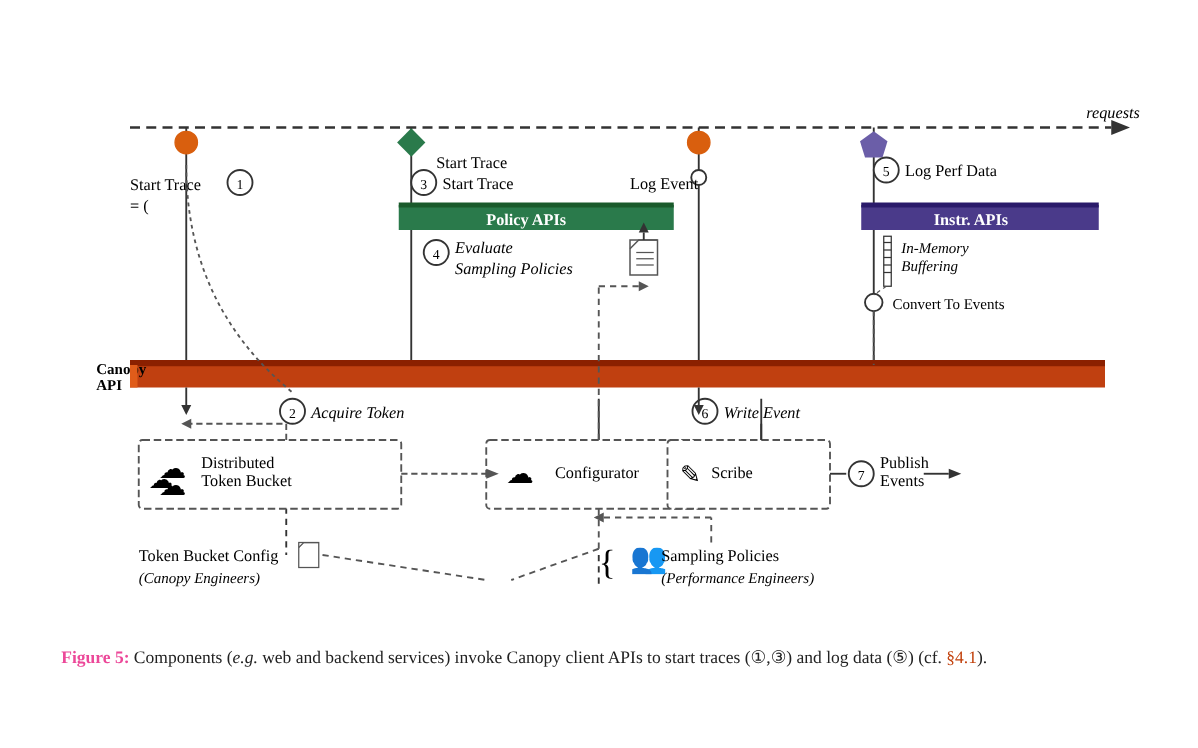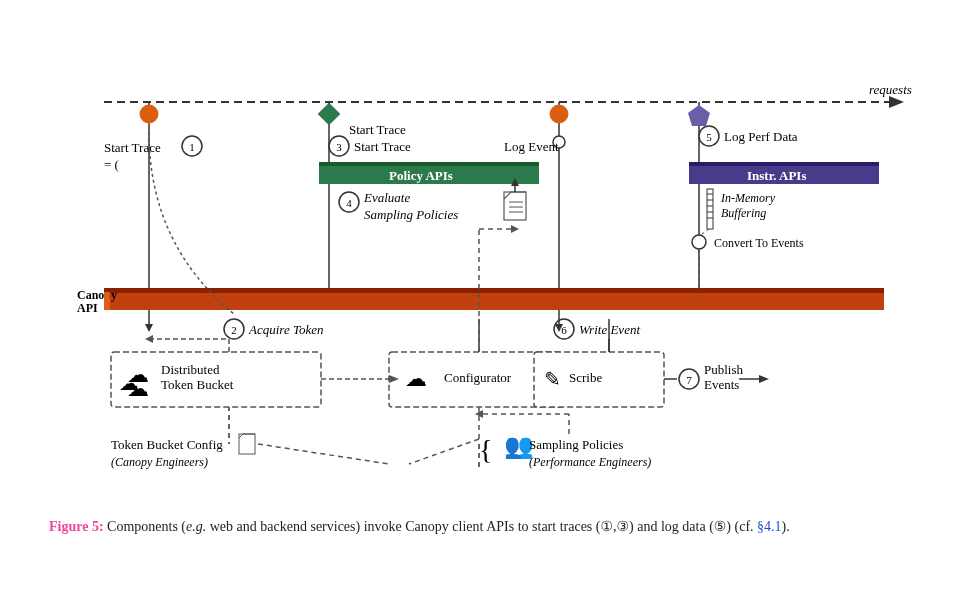--- a/index.html
+++ b/index.html
@@ -34,21 +34,21 @@
       font-family: Georgia, serif;
       line-height: 1.5;
       margin-top: 8px;
       color: #222;
     }
     .caption-label {
       color: #ec4899;
       font-weight: bold;
     }
     .caption-link {
-      color: #1d4ed8;
+      color: #c2410c;
     }
 
     svg.diagram-svg {
       position: absolute;
       top: 0;
       left: 0;
       width: 100%;
       height: 100%;
       overflow: visible;
     }

